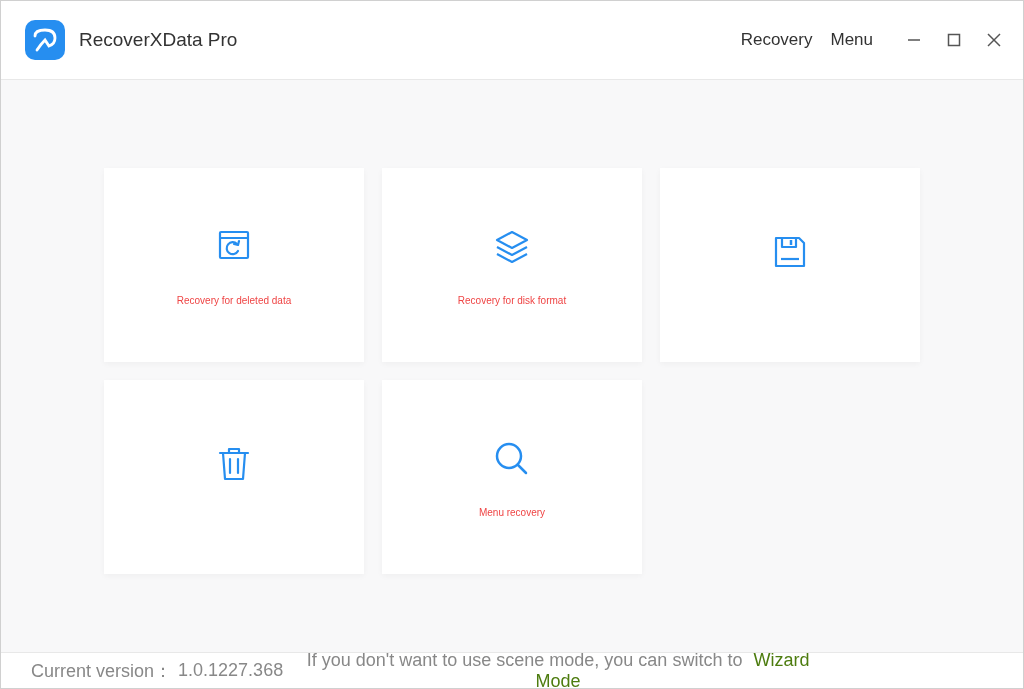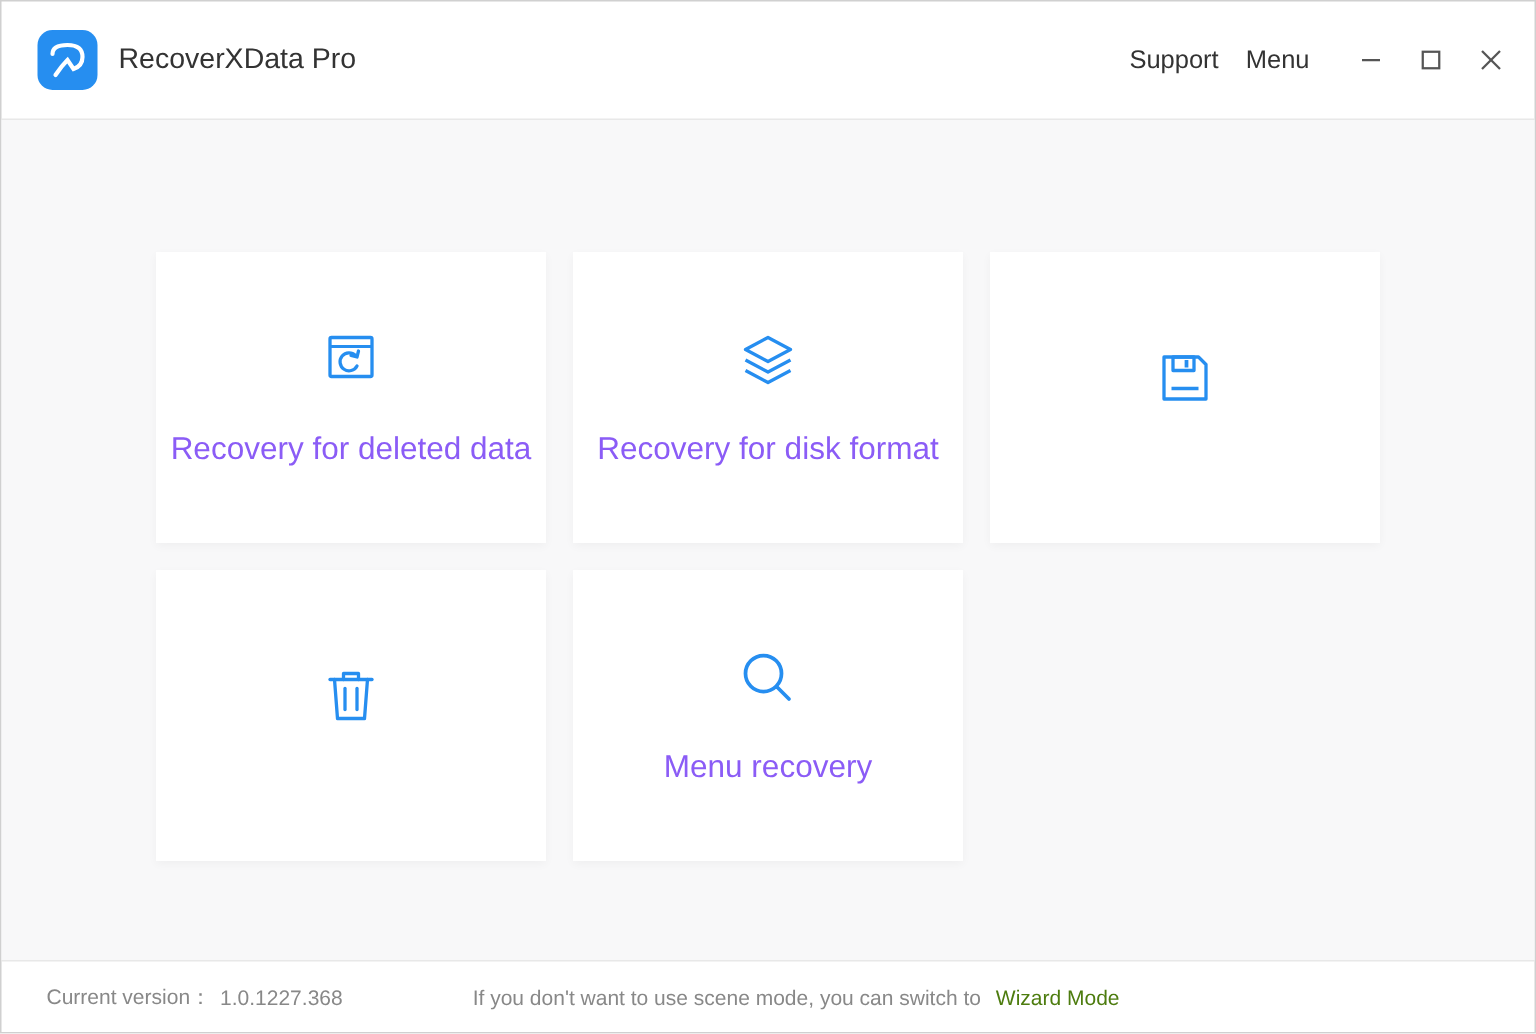--- a/index.html
+++ b/index.html
@@ -88,31 +88,31 @@
     .tile-icon {
       width: 44px;
       height: 44px;
       margin-bottom: 26px;
       display: flex;
       align-items: center;
       justify-content: center;
       color: #268ef0;
     }
     .tile-label {
-      font-size: 21px;
-      color: #8b5cf6;
+      font-size: 10px;
+      color: #ef4444;
       text-align: center;
     }
     .footer {
-      height: 48px;
+      height: 36px;
       display: flex;
       align-items: center;
       padding: 0 30px;
       border-top: 1px solid #e8e8e8;
-      font-size: 14px;
+      font-size: 18px;
       color: #888;
     }
     .version-label { margin-right: 6px; }
     .footer-center {
       flex: 1;
       text-align: center;
       color: #888;
     }
     .wizard-link {
       color: #4d7c0f;
@@ -125,21 +125,21 @@
 <body>
 
 <div class="window">
   <div class="titlebar">
     <div class="app-logo">
       <svg width="28" height="28" viewBox="0 0 28 28">
         <path d="M 4 10 Q 4 4 14 4 Q 24 4 24 12 Q 24 18 18 20 L 14 14 Q 10 18 6 24" stroke="#fff" stroke-width="2.8" fill="none" stroke-linecap="round"></path>
       </svg>
     </div>
     <div class="app-title">RecoverXData Pro</div>
-    <div class="header-link">Support</div>
+    <div class="header-link">Recovery</div>
     <div class="header-link">Menu</div>
     <div class="window-controls">
       <div class="win-ctrl">
         <svg width="14" height="14" viewBox="0 0 14 14">
             <line x1="1" y1="7" x2="13" y2="7" stroke="#555" stroke-width="1.5"></line>
           </svg>
       </div>
       <div class="win-ctrl">
         <svg width="14" height="14" viewBox="0 0 14 14">
             <rect x="1.5" y="1.5" width="11" height="11" stroke="#555" stroke-width="1.5" fill="none"></rect>

